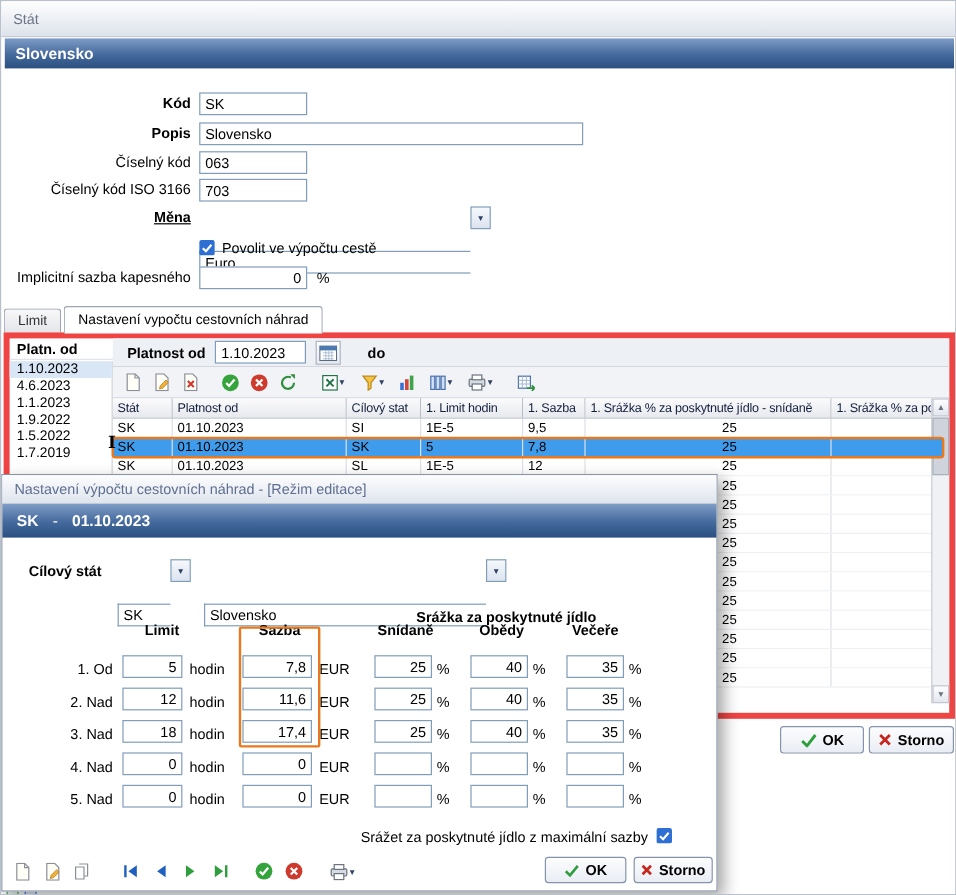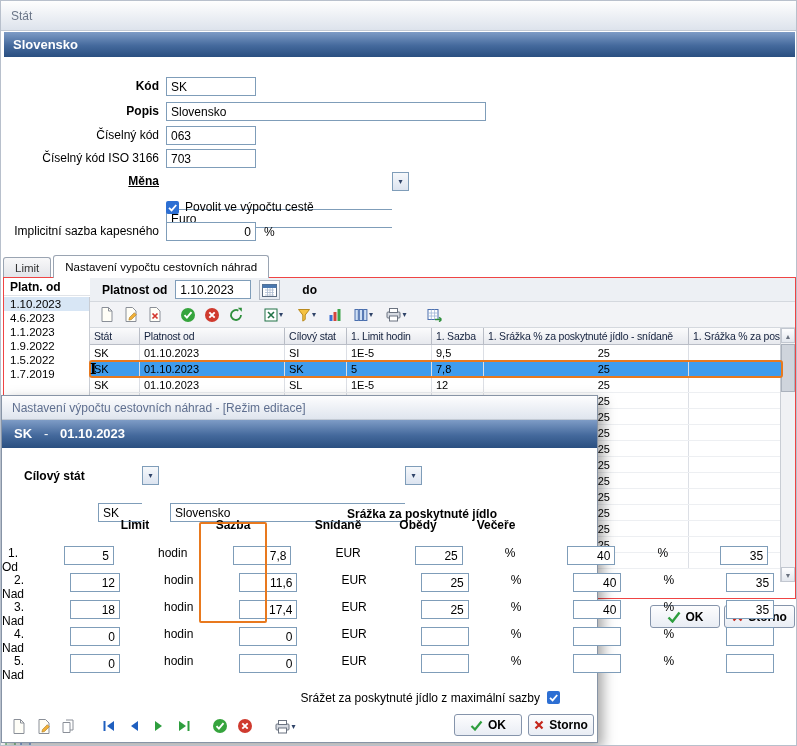--- a/index.html
+++ b/index.html
@@ -29,21 +29,21 @@
     font-size:8px;color:#2f4368;}
   .cb{position:absolute;width:13px;height:13px;}
   .cblabel{position:absolute;font-size:12px;line-height:14px;}
 
   
   .tabs{position:absolute;left:2px;top:254px;height:23px;display:flex;align-items:flex-end;gap:2px;}
   .tab{padding:0 11px;line-height:20px;height:21px;font-size:11.5px;color:#333;
     background:linear-gradient(#f8f8f9,#e2e4e9);border:1px solid #9aa4b2;border-bottom:none;
     border-radius:3px 3px 0 0;}
   .tab.active{background:#fff;height:23px;line-height:22px;position:relative;z-index:3;color:#000;}
-  .panel{position:absolute;left:2px;top:276px;width:793px;height:322px;background:#fff;border:1px solid #ef4444;}
+  .panel{position:absolute;left:2px;top:276px;width:793px;height:322px;background:#fff;border:5px solid #ef4444;}
 
   .vhead{position:absolute;left:0;top:0;width:86px;height:18px;font-size:12px;font-weight:bold;
     padding:2px 0 0 6px;border-bottom:1px solid #e0e3e8;}
   .vlist{position:absolute;left:0;top:19px;width:86px;bottom:0;border-right:1px solid #c9cdd4;}
   .vitem{font-size:11.5px;padding:1px 6px;white-space:nowrap;}
   .vitem.vsel{background:#d8e6f5;}
 
   .filterbar{position:absolute;left:86px;top:0;right:0;height:24px;background:#edf0f4;
     border-bottom:1px solid #d4d8de;display:flex;align-items:center;gap:8px;padding-left:12px;font-size:12px;}
   .dateinput{width:76px;color:#8a8f98;}
@@ -96,21 +96,21 @@
     background:linear-gradient(#fdfdfe,#dfe5ee);border-bottom:1px solid #c3cad4;}
   .dtitle span{position:absolute;left:10px;line-height:24px;font-size:12px;color:#5f6f8f;}
   .dheader{position:absolute;left:0;top:24px;width:100%;height:28px;
     background:linear-gradient(#7e9cc6,#44699c 55%,#2a4f80);color:#fff;font-size:13px;}
   .dheader .code{position:absolute;left:12px;line-height:28px;font-weight:bold;}
   .dheader .sep{position:absolute;left:42px;line-height:28px;}
   .dheader .date{position:absolute;left:58px;line-height:28px;font-weight:bold;}
   .dlabel{position:absolute;font-size:12px;line-height:20px;}
   .chead{position:absolute;top:122px;font-size:12px;font-weight:bold;text-align:center;}
   .rate-rows{position:absolute;left:0;top:150px;width:100%;}
-  .rrow{display:flex;align-items:flex-start;height:19px;margin-bottom:8px;gap:38px;}
+  .rrow{display:flex;align-items:flex-end;height:19px;margin-bottom:8px;}
   .rlabel{width:100px;text-align:right;padding-right:8px;font-size:12px;}
   .rin{width:50px;height:19px;border:1px solid #7f9db9;font:12px "Liberation Sans",sans-serif;
     text-align:right;padding:0 4px;}
   .rin.rate{width:58px;margin-left:8px;}
   .rin.pct{width:48px;}
   .rin.p1{margin-left:16px;}
   .rin.p2,.rin.p3{margin-left:14px;}
   .runit{font-size:12px;}
   .ru-h{width:36px;margin-left:6px;}
   .ru-e{width:30px;margin-left:6px;}

